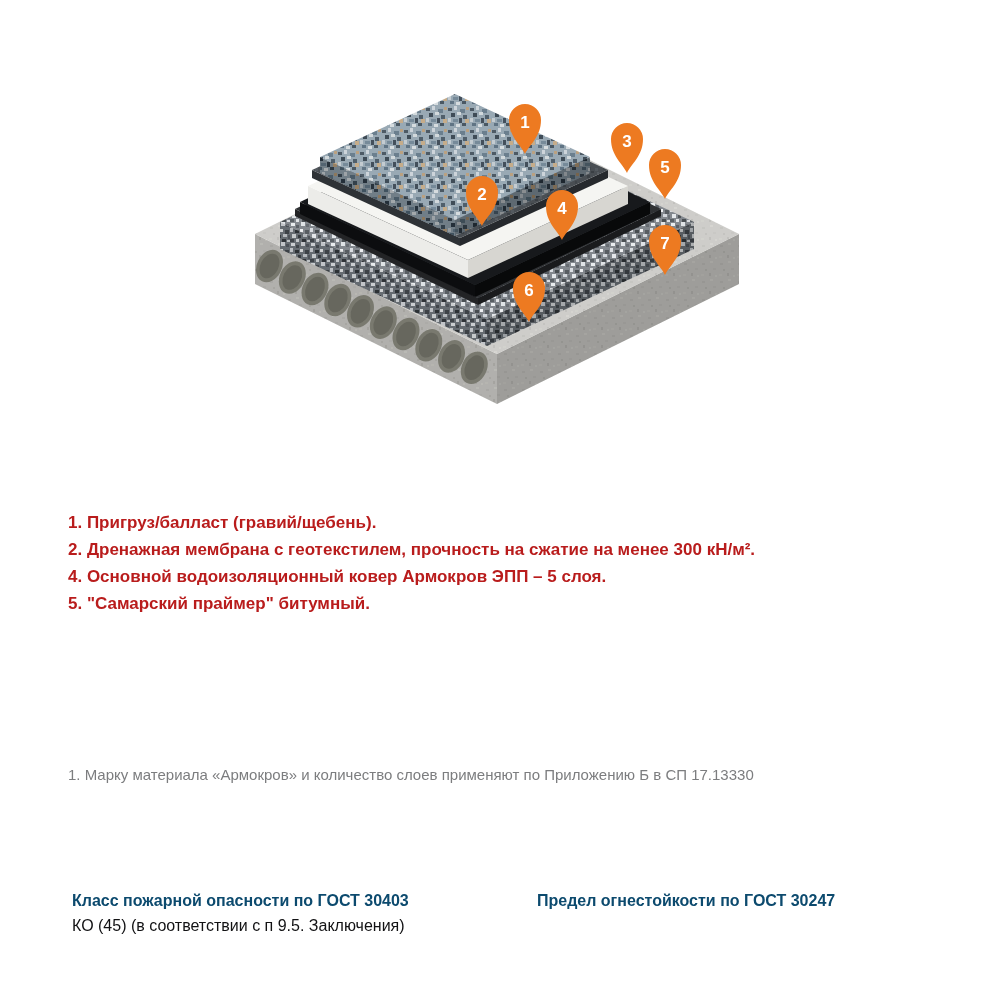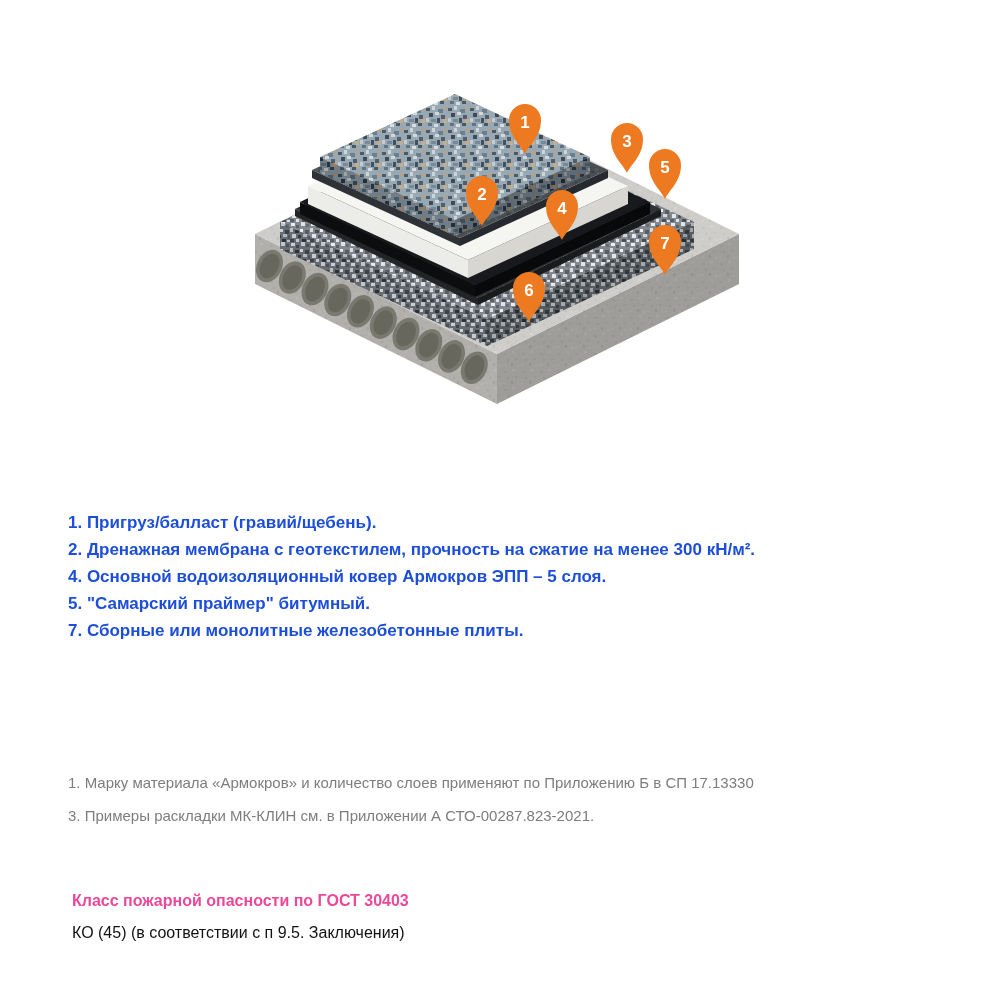--- a/index.html
+++ b/index.html
@@ -1,32 +1,32 @@
 <!DOCTYPE html>
 <html><head>
 <meta charset="utf-8">
 <style>
   html,body{margin:0;padding:0;background:#ffffff;}
   .stage{position:relative;width:1001px;height:1001px;background:#ffffff;overflow:hidden;
          font-family:"Liberation Sans",sans-serif;}
   .illustration{position:absolute;left:250px;top:62px;}
   .pin-num{font-family:"Liberation Sans",sans-serif;font-size:17px;font-weight:700;
            fill:#ffffff;text-anchor:middle;}
-  .legend{position:absolute;left:68px;top:509px;color:#1d4ed8;
+  .legend{position:absolute;left:68px;top:509px;color:#b91c1c;
           font-size:17px;font-weight:700;}
   .legend .item{line-height:27px;white-space:nowrap;}
   .footnotes{position:absolute;left:68px;top:762px;color:#7c7d7f;
              font-size:15px;font-weight:400;}
-  .footnotes .item{line-height:25px;white-space:nowrap;margin-top:8px;}
+  .footnotes .item{line-height:25px;white-space:nowrap;}
   .cols{position:absolute;left:0;top:891px;width:1001px;}
   .col{position:absolute;top:0;}
   .col.left{left:72px;}
   .col.right{left:537px;}
-  .col-heading{font-size:16px;font-weight:700;color:#ec4899;line-height:20px;white-space:nowrap;}
-  .col-value{font-size:16px;font-weight:400;color:#121214;margin-top:12px;line-height:20px;white-space:nowrap;}
+  .col-heading{font-size:16px;font-weight:700;color:#0c4a6e;line-height:20px;white-space:nowrap;}
+  .col-value{font-size:16px;font-weight:400;color:#121214;margin-top:5px;line-height:20px;white-space:nowrap;}
 </style>
 </head>
 <body>
 
 <div class="stage">
 
   <svg class="illustration" width="500" height="355" viewBox="0 0 500 355" xmlns="http://www.w3.org/2000/svg">
     <defs>
       <pattern id="pGravel" width="22" height="22" patternUnits="userSpaceOnUse">
         <rect width="22" height="22" fill="#91a2ae"></rect>
@@ -188,30 +188,29 @@
       <path d="M0,32 C-4,23 -16,15 -16,-2 A16,16 0 1 1 16,-2 C16,15 4,23 0,32 Z" fill="#ed7a21"></path>
       <text class="pin-num" y="6">7</text>
     </g>
   </svg>
 
   <div class="legend">
     <div class="item">1. Пригруз/балласт (гравий/щебень).</div>
     <div class="item">2. Дренажная мембрана с геотекстилем, прочность на сжатие на менее 300 кН/м².</div>
     <div class="item">4. Основной водоизоляционный ковер Армокров ЭПП – 5 слоя.</div>
     <div class="item">5. "Самарский праймер" битумный.</div>
-    <div class="item">7. Сборные или монолитные железобетонные плиты.</div>
   </div>
 
   <div class="footnotes">
     <div class="item">1. Марку материала «Армокров» и количество слоев применяют по Приложению Б в СП 17.13330</div>
-    <div class="item">3. Примеры раскладки МК-КЛИН см. в Приложении А СТО-00287.823-2021.</div>
   </div>
 
   <div class="cols">
     <div class="col left">
       <div class="col-heading">Класс пожарной опасности по ГОСТ 30403</div>
       <div class="col-value">КО (45) (в соответствии с п 9.5. Заключения)</div>
     </div>
     <div class="col right">
+      <div class="col-heading">Предел огнестойкости по ГОСТ 30247</div>
     </div>
   </div>
 
 </div>
 
 </body></html>

